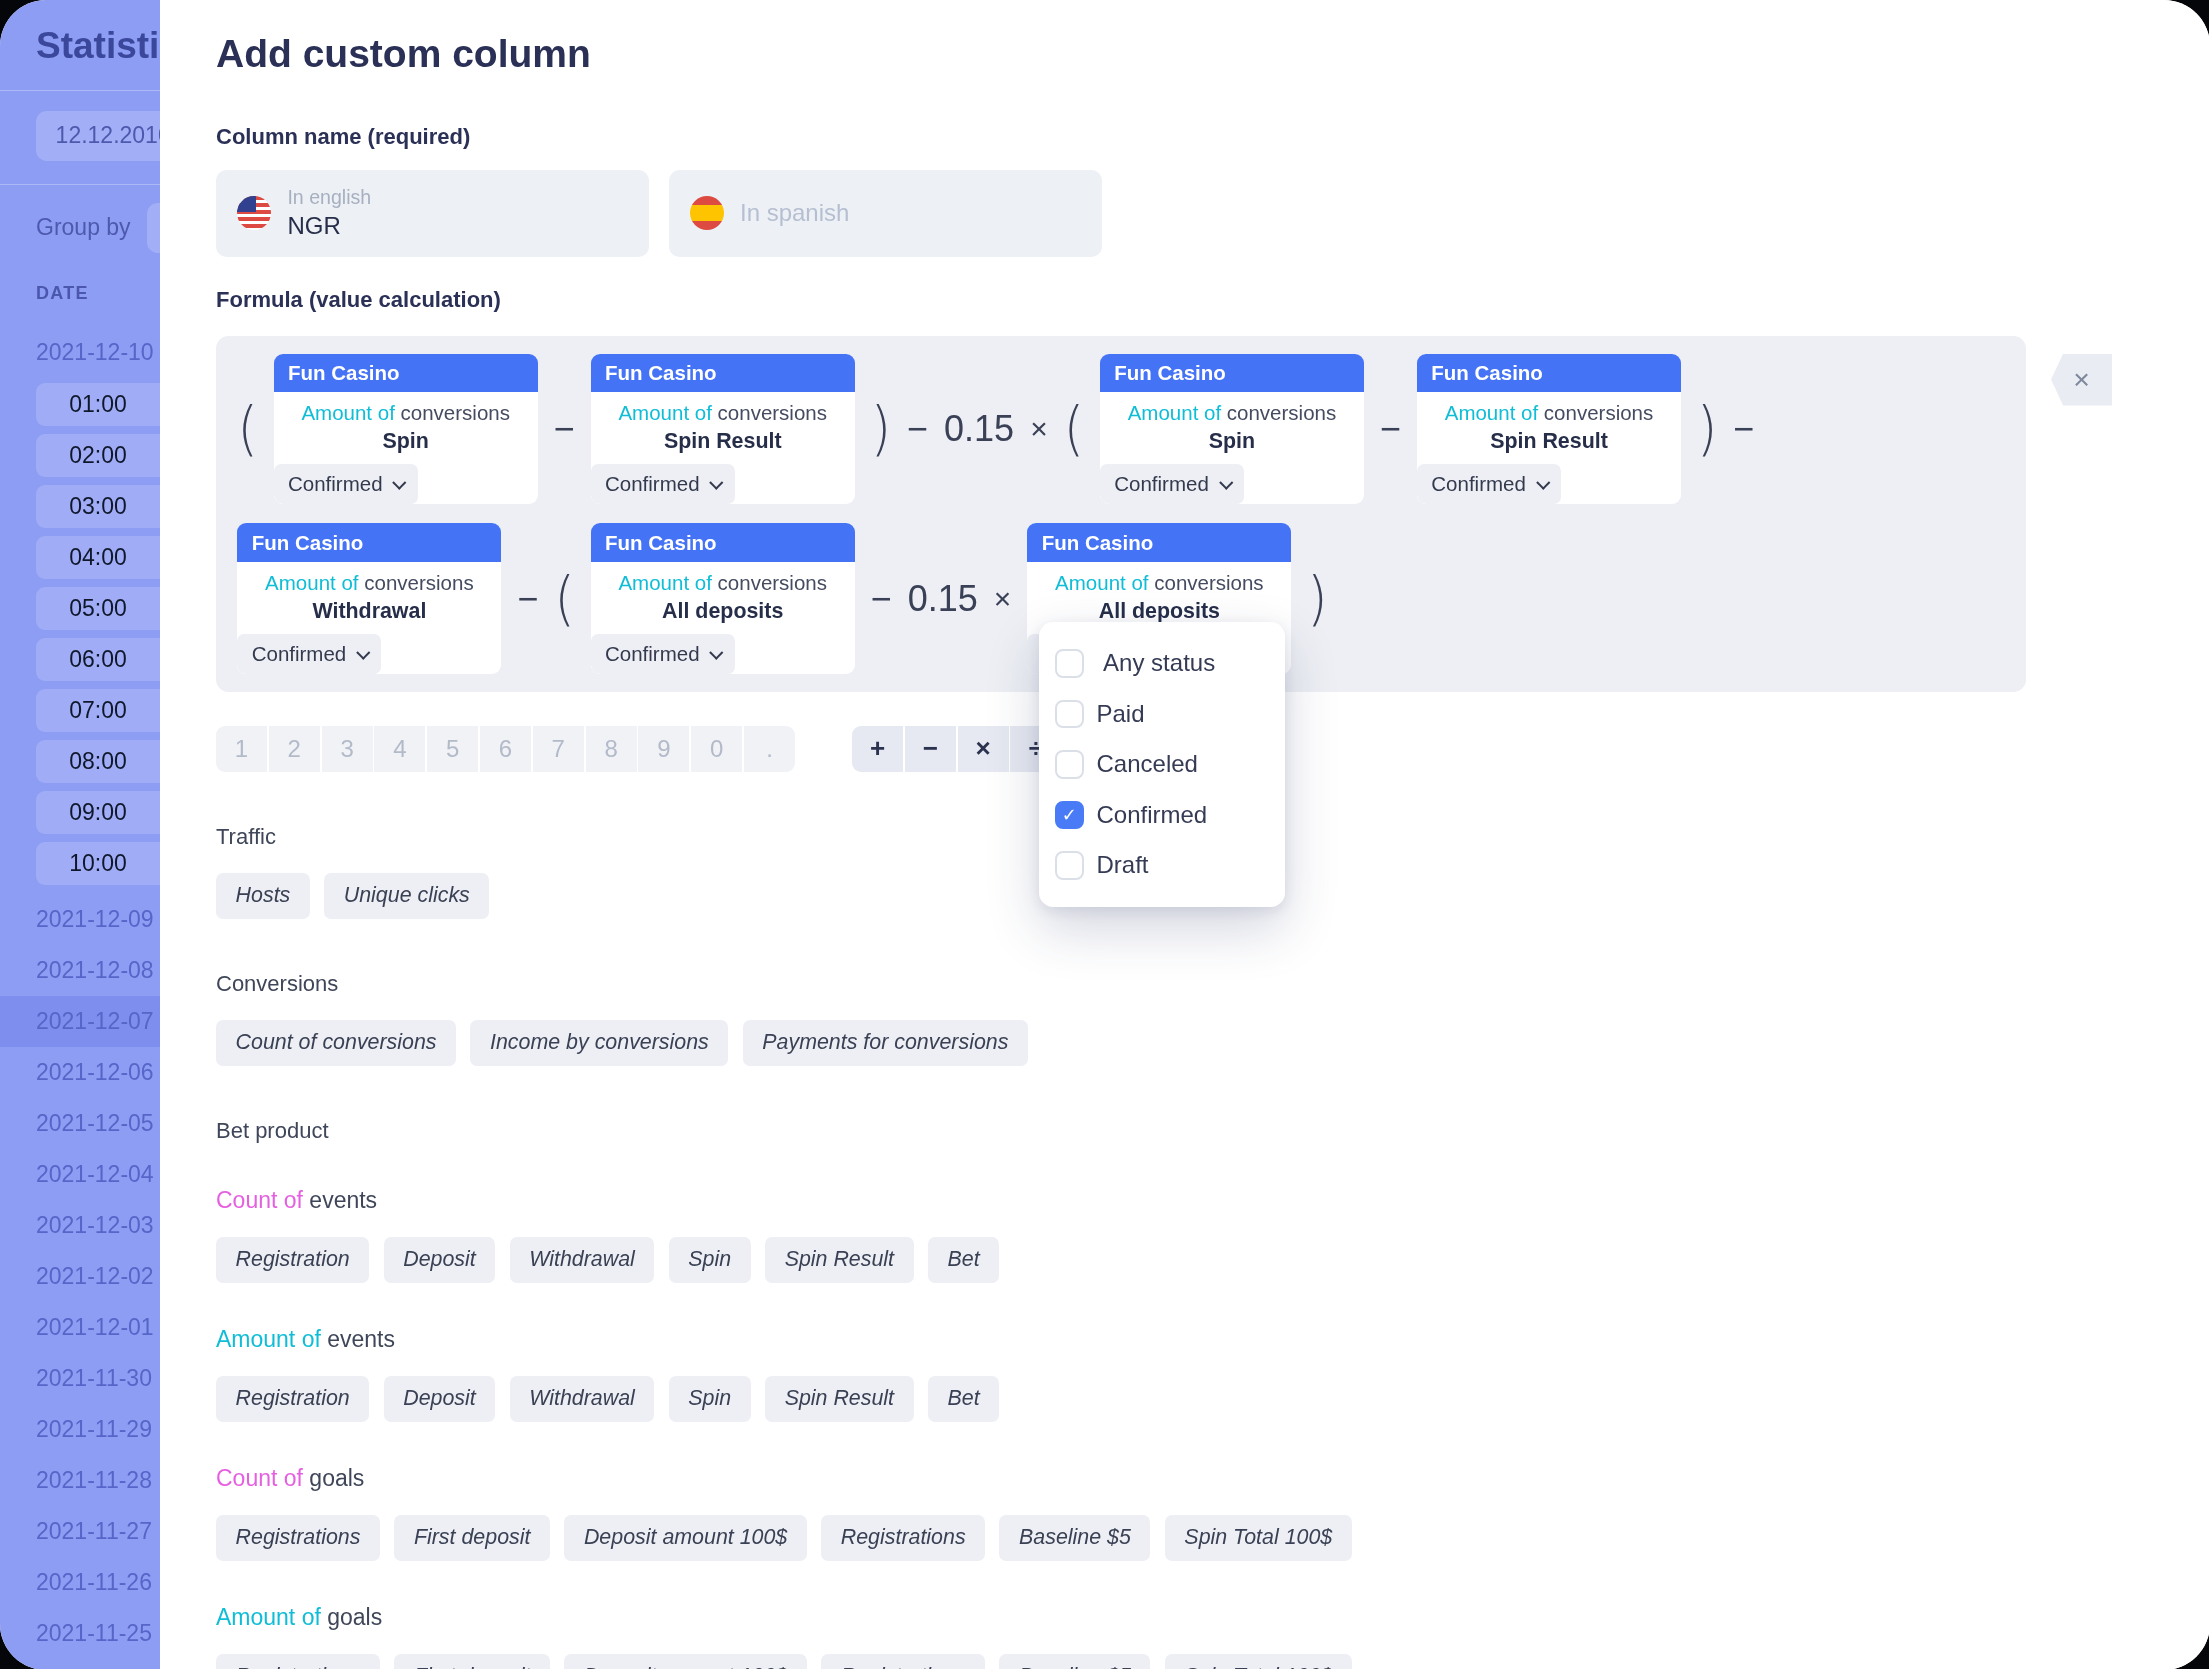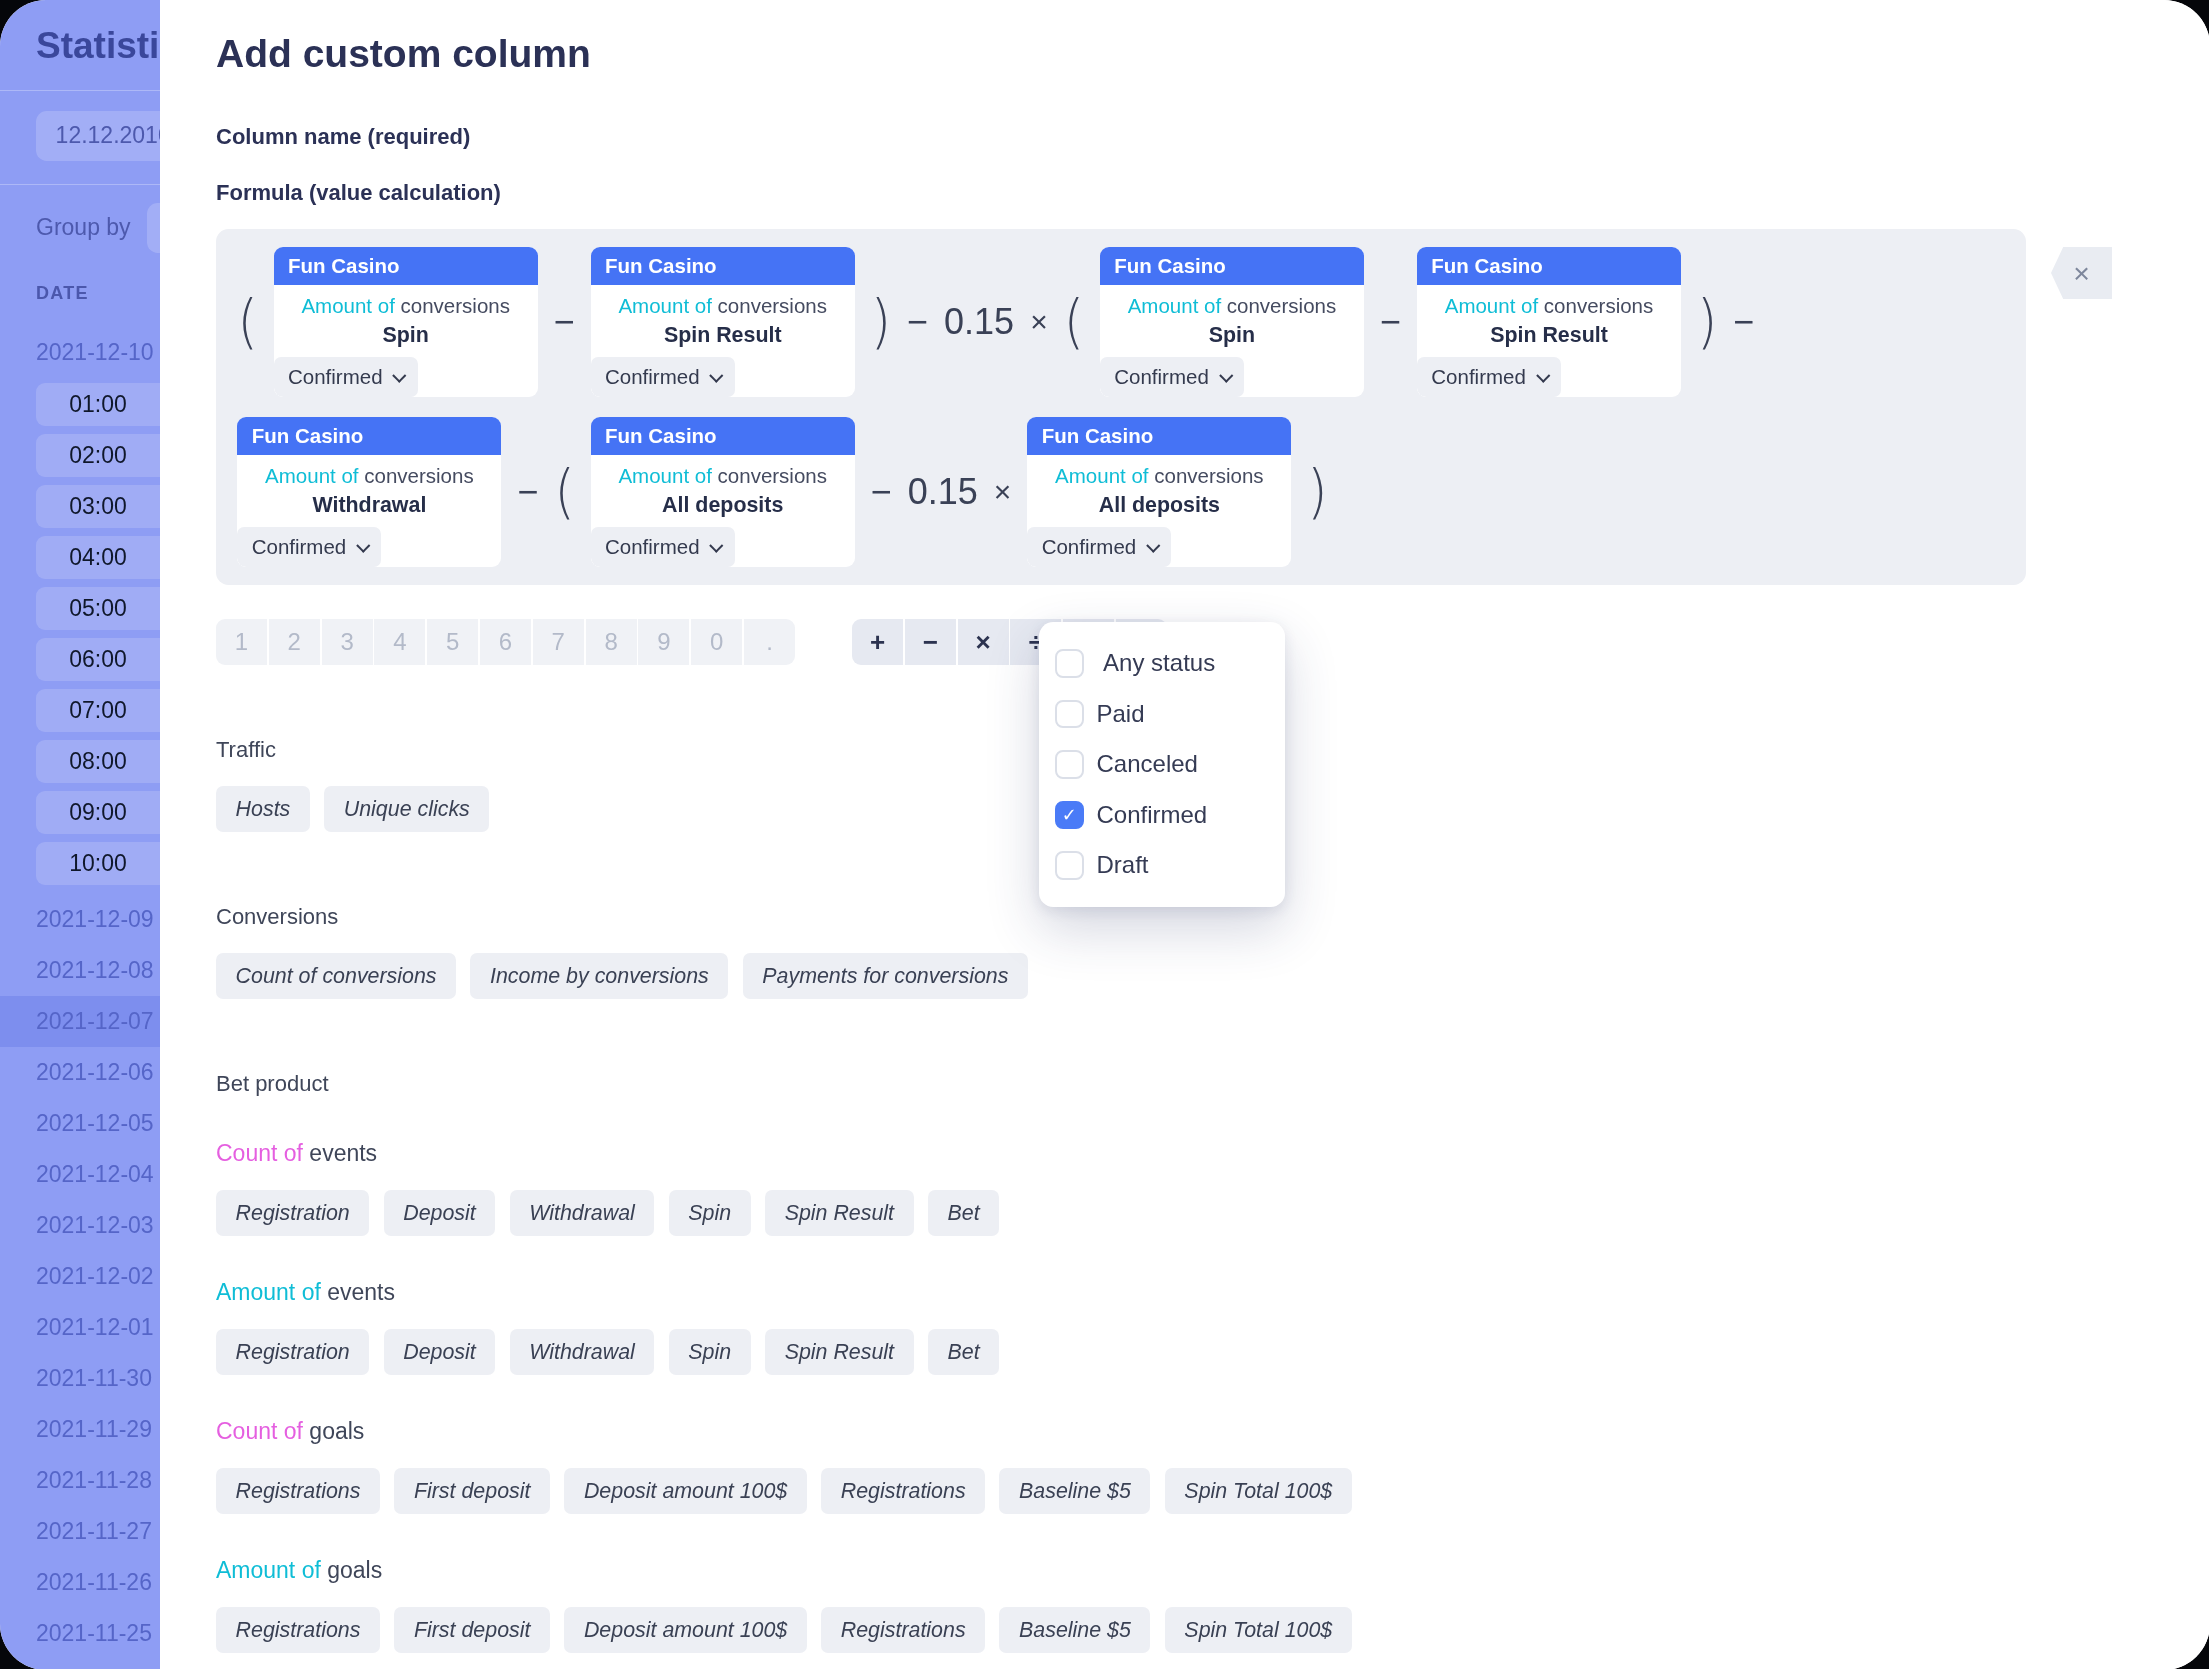--- a/index.html
+++ b/index.html
@@ -74,21 +74,21 @@
     clip-path:polygon(20% 0,100% 0,100% 100%,20% 100%,0 50%);display:flex;align-items:center;justify-content:center;
     font-size:28.5px;color:#7e879c;cursor:pointer;border:none;}
 
   .keypad{display:flex;margin-top:34px;align-items:center;}
   .kp-group{display:flex;gap:1.8px;border-radius:9px;overflow:hidden;}
   .key{width:51px;height:46px;border:none;display:flex;align-items:center;justify-content:center;cursor:pointer;}
   .key.digit{background:#f0f2f6;font-size:24px;color:#b3bac9;}
   .key.op{background:#e6e9f1;font-size:26px;color:#2c3350;font-weight:600;}
   .kp-group.ops{margin-left:57px;}
 
-  .section-label{margin-top:72px;}
+  .section-label{margin-top:52px;}
   .chips{display:flex;gap:14.3px;margin-top:23px;}
   .chip{height:46px;display:flex;align-items:center;padding:0 19.6px;background:#edeff4;border-radius:7.1px;
     font-size:21.4px;color:#3a4154;white-space:nowrap;cursor:pointer;font-style:italic;}
   .mix-label{font-size:23px;margin-top:43px;}
   .mix-label .pink{color:#e55fe0;}
   .mix-label .teal{color:#0fbdd6;}
   .mix-label .rest{color:#3f4659;}
 
   
   .dropdown{position:absolute;left:879px;top:622px;width:246px;background:#fff;border-radius:14.3px;
@@ -194,20 +194,33 @@
           <span class="chev down"></span>
         </div>
       </div>
   </aside>
 
   <main class="modal">
     <div class="content">
       <h1>Add custom column</h1>
 
       <div class="lbl-bold mt1">Column name (required)</div>
+      <div class="name-inputs">
+        <div class="name-input">
+          <span class="flag us"></span>
+          <span class="inp-lines">
+            <span class="inp-label">In english</span>
+            <span class="inp-value">NGR</span>
+          </span>
+        </div>
+        <div class="name-input">
+          <span class="flag es"></span>
+          <span class="inp-placeholder">In spanish</span>
+        </div>
+      </div>
 
       <div class="lbl-bold formula-label">Formula (value calculation)</div>
       <div class="formula-wrap">
         <div class="formula">
             <div class="f-row">
               <span class="f-op paren">(</span>
               <div class="card"><div class="card-head">Fun Casino</div><div class="card-body">
                   <div class="card-line"><span class="teal">Amount of</span> conversions</div>
                   <div class="card-name">Spin</div>
                 </div><div class="status-chip">

